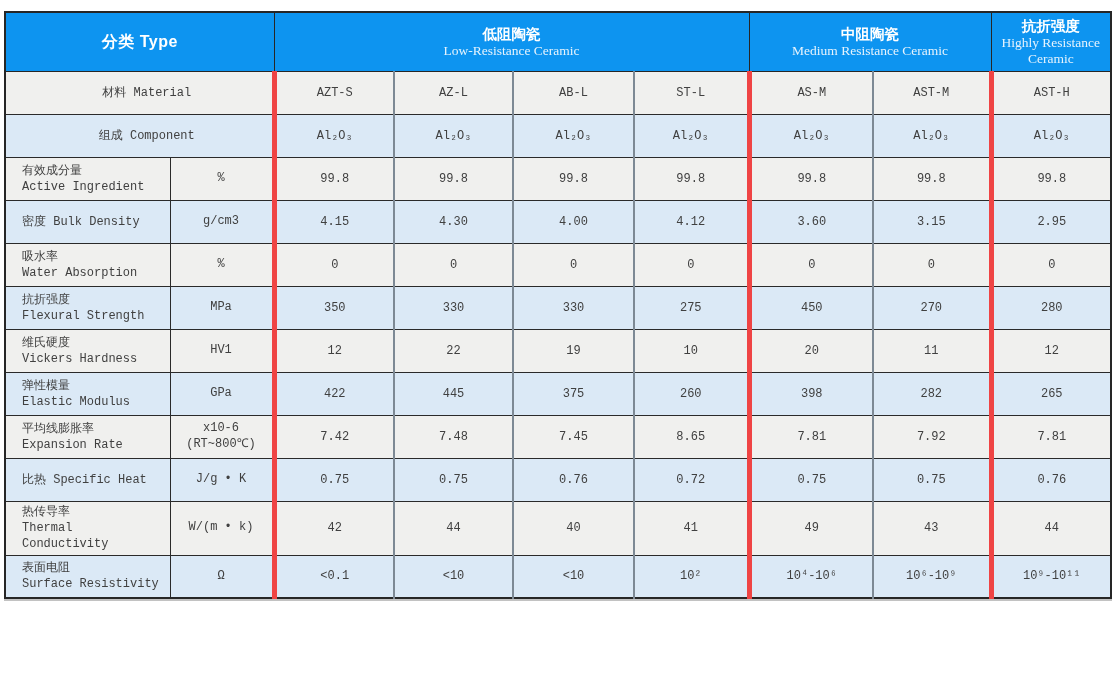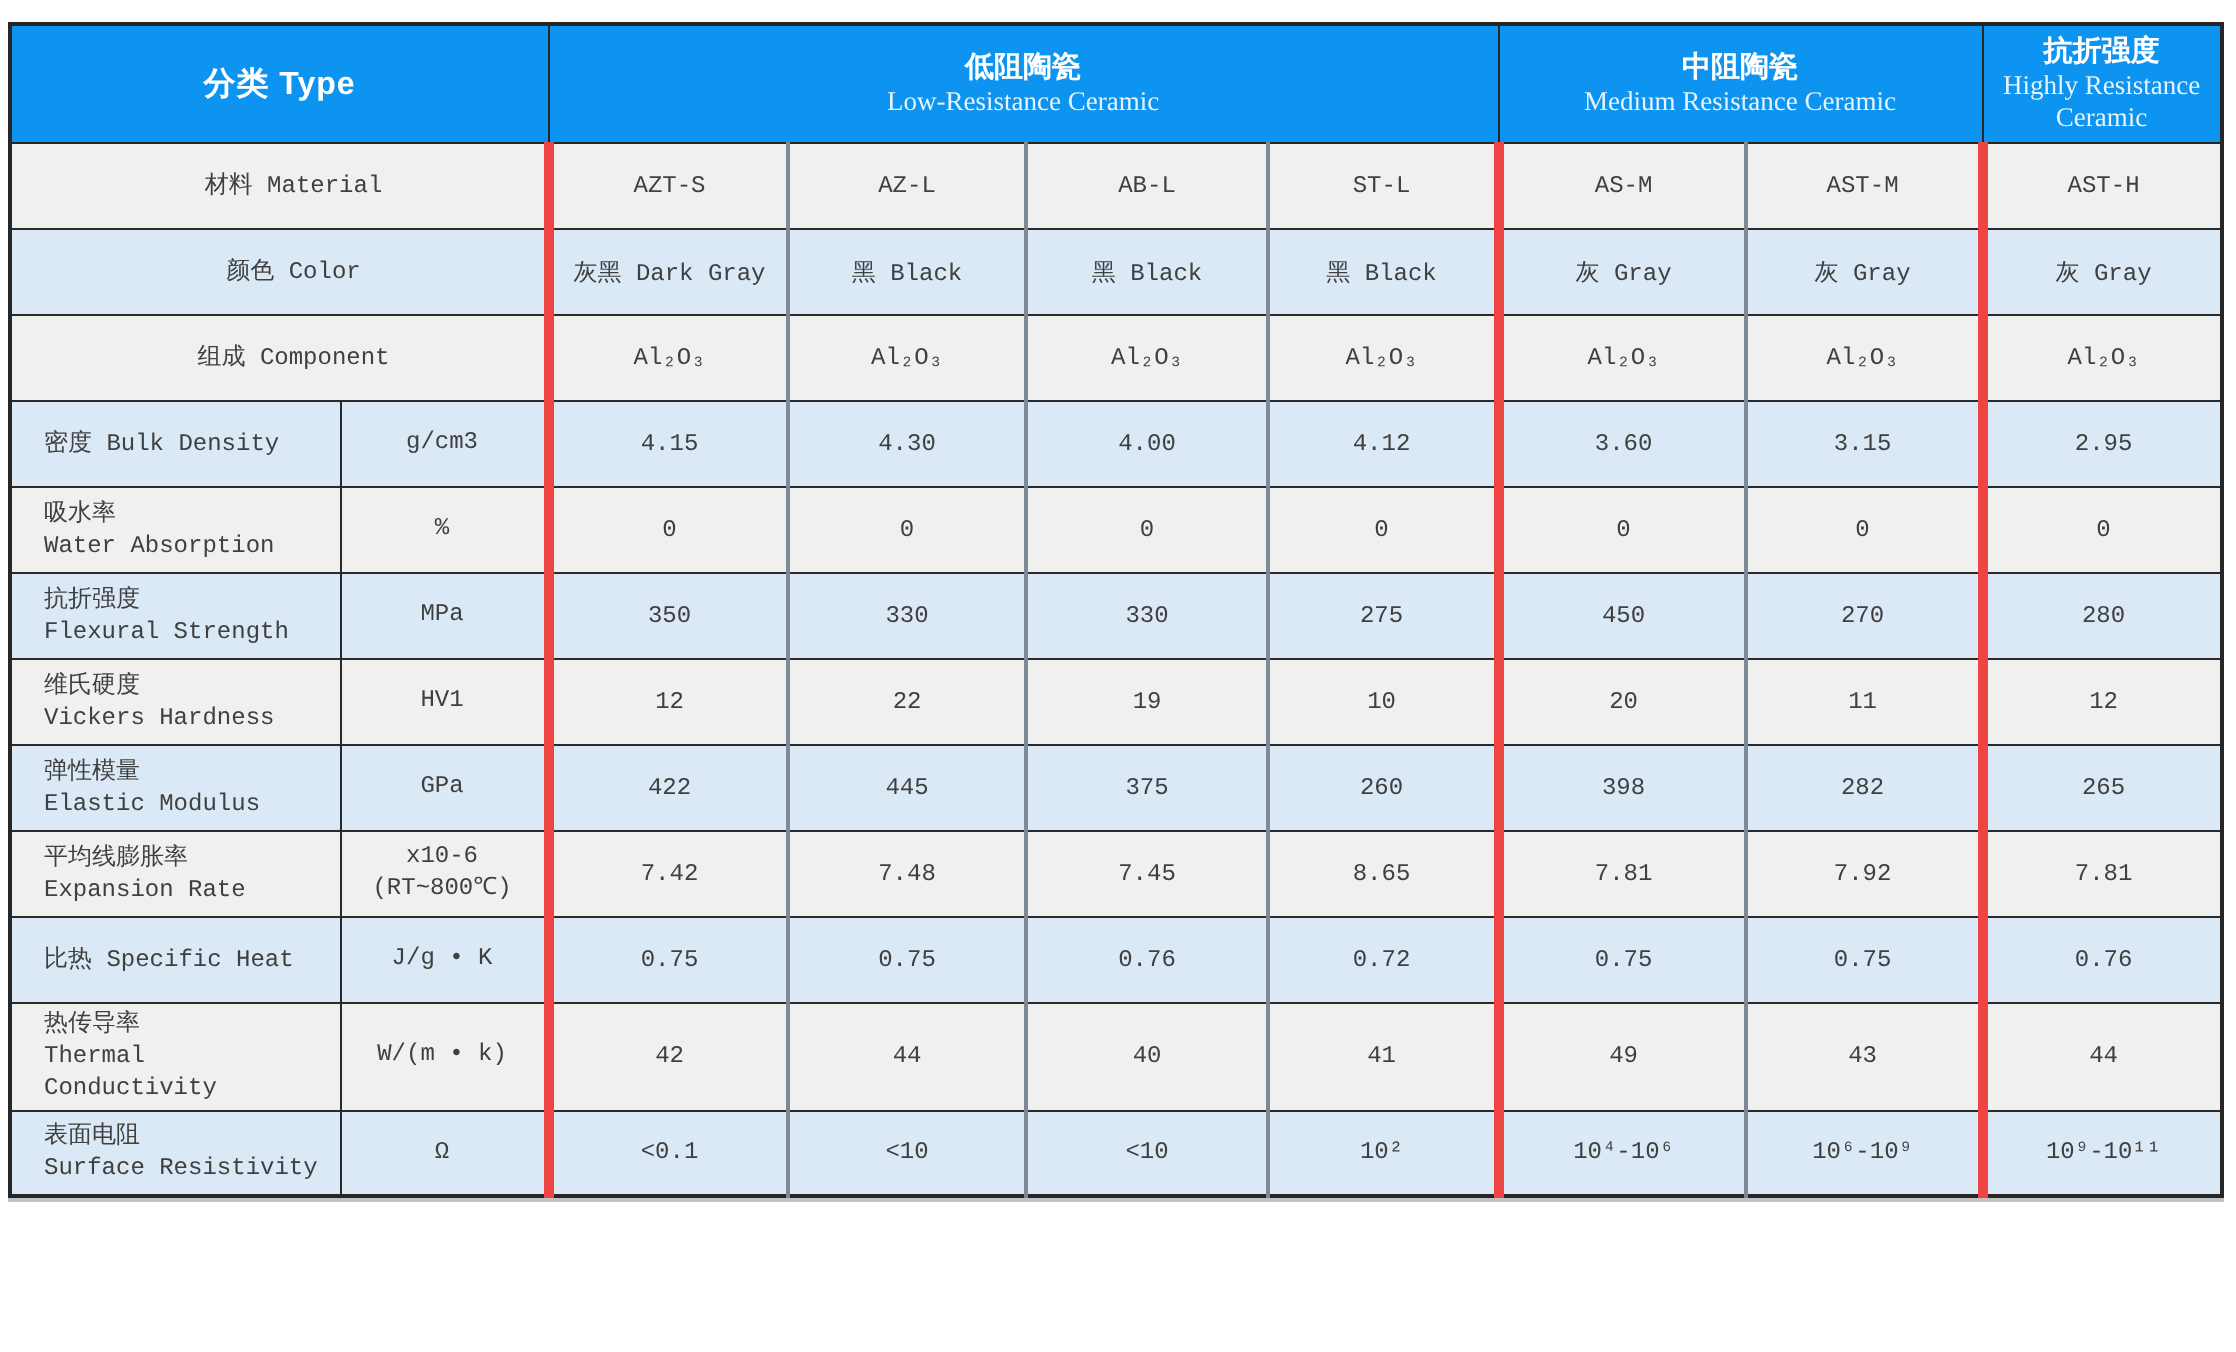--- a/index.html
+++ b/index.html
@@ -78,38 +78,40 @@
           <td class="lbl span" colspan="2">材料 Material</td>
           <td class="val gs">AZT-S</td>
           <td class="val">AZ-L</td>
           <td class="val">AB-L</td>
           <td class="val">ST-L</td>
           <td class="val gs">AS-M</td>
           <td class="val">AST-M</td>
           <td class="val gs">AST-H</td>
         </tr>
         <tr>
-          <td class="lbl span" colspan="2">颜色 Color</td>
-          <td class="val gs">灰黑 Dark Gray</td>
-          <td class="val">黑 Black</td>
-          <td class="val">黑 Black</td>
-          <td class="val">黑 Black</td>
-          <td class="val gs">灰 Gray</td>
-          <td class="val">灰 Gray</td>
-          <td class="val gs">灰 Gray</td>
-        </tr>
-        <tr>
           <td class="lbl span" colspan="2">组成 Component</td>
           <td class="val gs">Al₂O₃</td>
           <td class="val">Al₂O₃</td>
           <td class="val">Al₂O₃</td>
           <td class="val">Al₂O₃</td>
           <td class="val gs">Al₂O₃</td>
           <td class="val">Al₂O₃</td>
           <td class="val gs">Al₂O₃</td>
+        </tr>
+        <tr>
+          <td class="lbl">有效成分量
+Active Ingredient</td>
+          <td class="unit">%</td>
+          <td class="val gs">99.8</td>
+          <td class="val">99.8</td>
+          <td class="val">99.8</td>
+          <td class="val">99.8</td>
+          <td class="val gs">99.8</td>
+          <td class="val">99.8</td>
+          <td class="val gs">99.8</td>
         </tr>
         <tr>
           <td class="lbl">密度 Bulk Density</td>
           <td class="unit">g/cm3</td>
           <td class="val gs">4.15</td>
           <td class="val">4.30</td>
           <td class="val">4.00</td>
           <td class="val">4.12</td>
           <td class="val gs">3.60</td>
           <td class="val">3.15</td>

